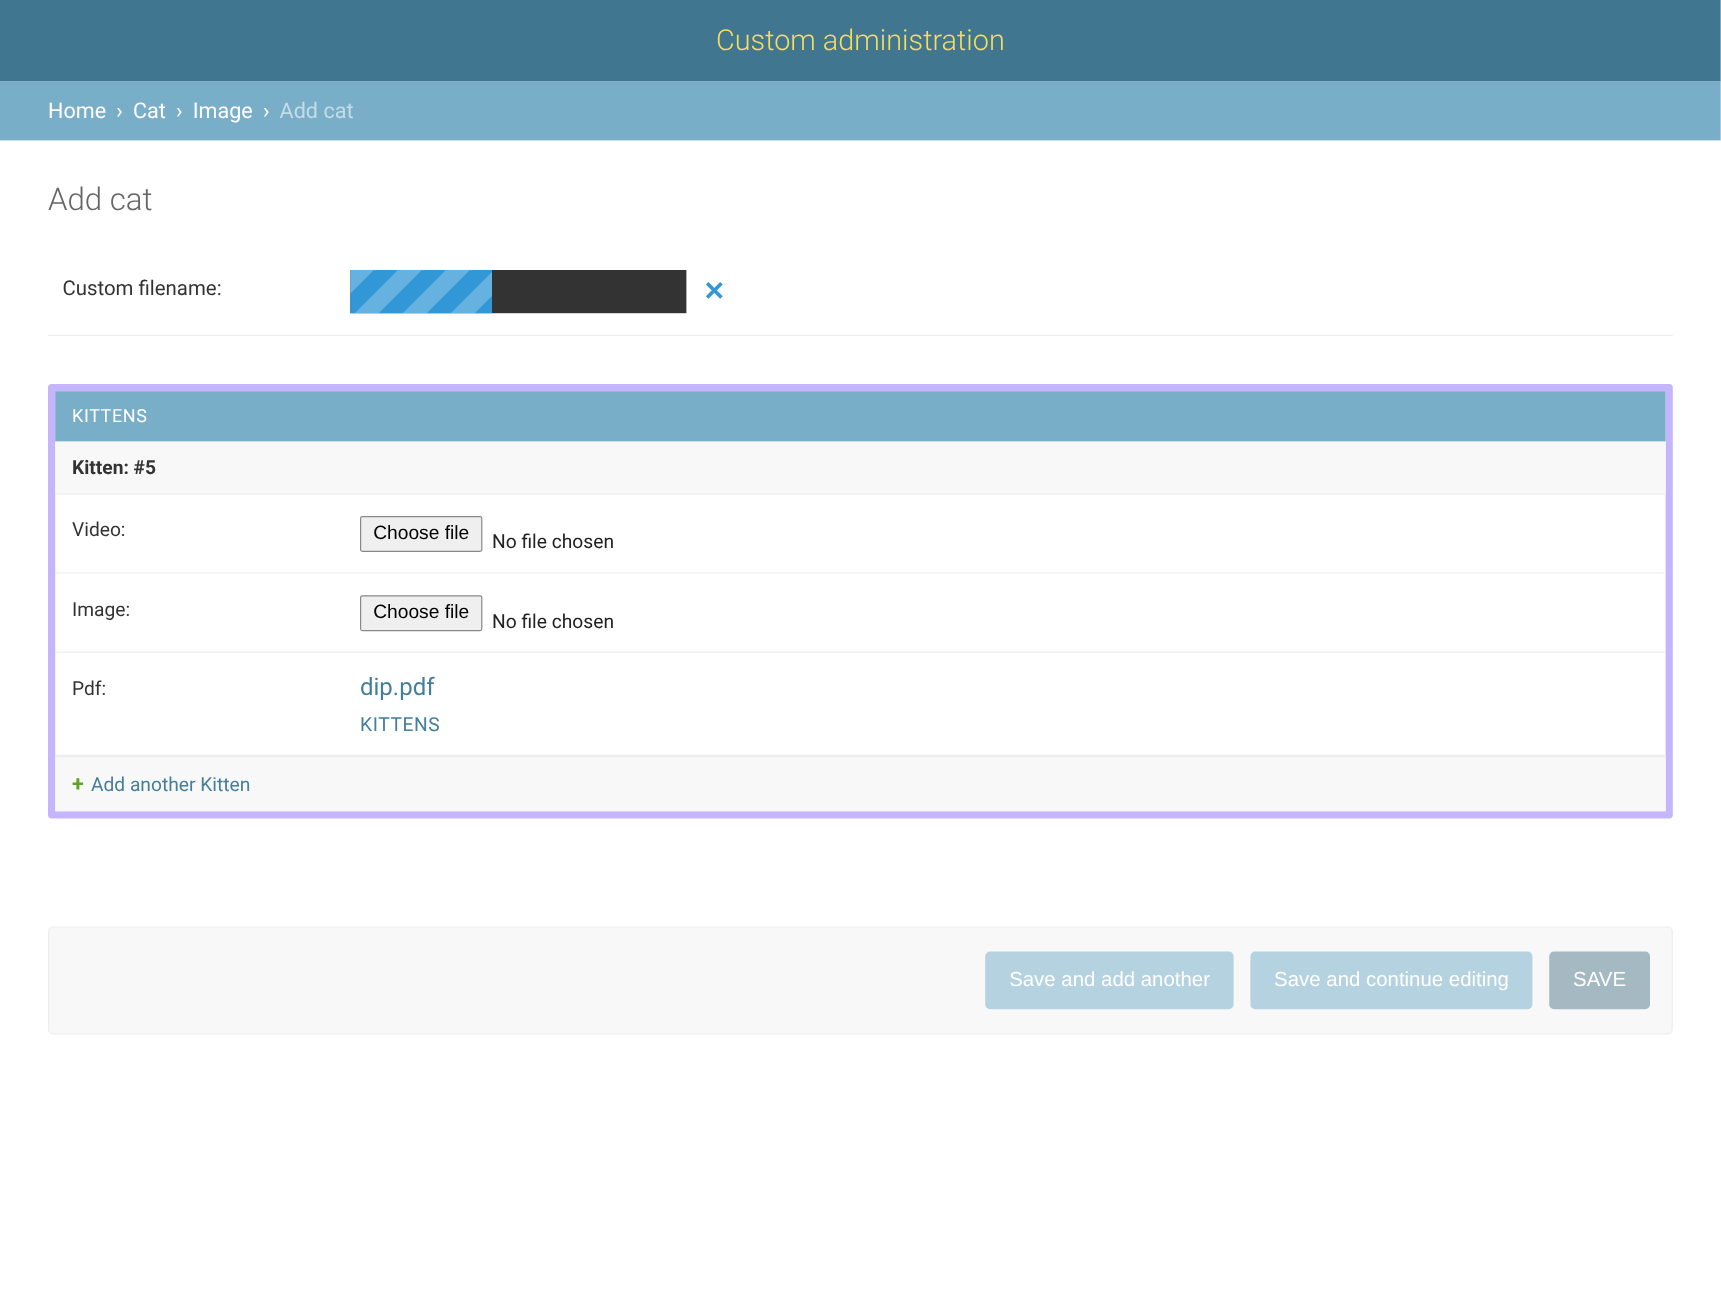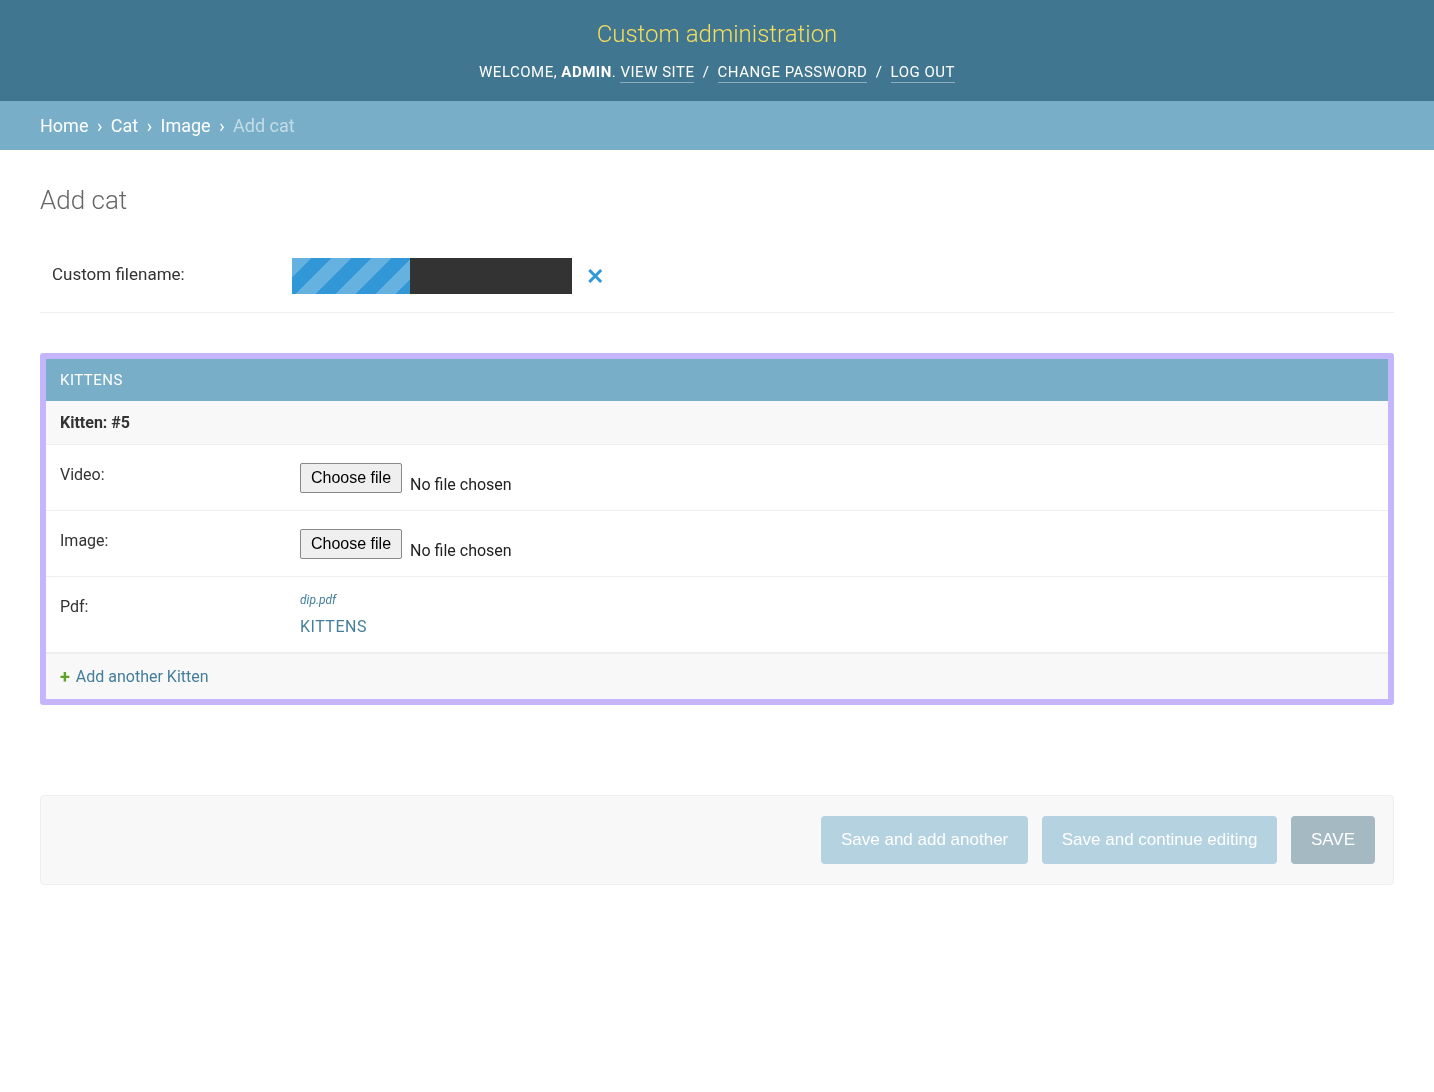--- a/index.html
+++ b/index.html
@@ -30,44 +30,36 @@
     .inline-group { margin-top: 40px; border: 6px solid #c4b5fd; border-radius: 3px; }
     .inline-group h2 { background: #79aec8; color: #fff; font-size: 15px; font-weight: 400; letter-spacing: 0.5px; padding: 12px 14px; }
     .inline-related h3 { background: #f8f8f8; border-bottom: 1px solid #eee; padding: 12px 14px; font-size: 16px; color: #333; font-weight: 700; }
     .inline-related .form-row { padding: 16px 14px; }
     .inline-related .form-row label { font-size: 16px; padding-top: 4px; }
     
     .file-input-wrapper { display: flex; align-items: center; gap: 8px; }
     .choose-file-btn { background: #efefef; border: 1px solid #888; padding: 5px 10px; font-size: 16px; font-family: Arial, sans-serif; cursor: pointer; border-radius: 2px; }
     .file-status { font-size: 16px; color: #222; margin-top: 14px; }
     
-    .file-link { color: #447e9b; font-size: 12px; text-decoration: none; display: block; margin-bottom: 10px; font-style: italic; }
+    .file-link { color: #447e9b; font-size: 20px; text-decoration: none; display: block; margin-bottom: 10px; }
     .remove-link { color: #447e9b; font-size: 16px; letter-spacing: 0.5px; text-decoration: none; display: block; }
     
     .add-row { background: #f8f8f8; padding: 12px 14px; border-top: 1px solid #eee; }
     .add-row a { color: #447e9b; text-decoration: none; font-size: 16px; display: flex; align-items: center; gap: 6px; }
     .plus-icon { color: #5fa225; font-weight: bold; font-size: 18px; }
     
     .submit-row { background: #f8f8f8; border: 1px solid #eee; border-radius: 4px; padding: 20px 18px; margin-top: 90px; text-align: right; }
     .submit-row input { background: #b4d2e0; color: #fff; border: none; padding: 14px 20px; font-size: 17px; border-radius: 4px; margin-left: 10px; cursor: pointer; }
     .submit-row input.default { background: #a5b9c2; font-weight: 400; }
   </style>
 </head>
 <body>
 
 <div id="header">
   <div id="site-name">Custom administration</div>
-  <div id="user-tools">
-    <span>WELCOME, </span><strong>ADMIN</strong><span>. </span>
-    <a href="#">VIEW SITE</a>
-    <span class="sep">/</span>
-    <a href="#">CHANGE PASSWORD</a>
-    <span class="sep">/</span>
-    <a href="#">LOG OUT</a>
-  </div>
 </div>
 
 <div id="breadcrumbs">
   <a href="#">Home</a>
   <span class="bc-sep">›</span>
   <a href="#">Cat</a>
   <span class="bc-sep">›</span>
   <a href="#">Image</a>
   <span class="bc-sep">›</span>
   <span>Add cat</span>

